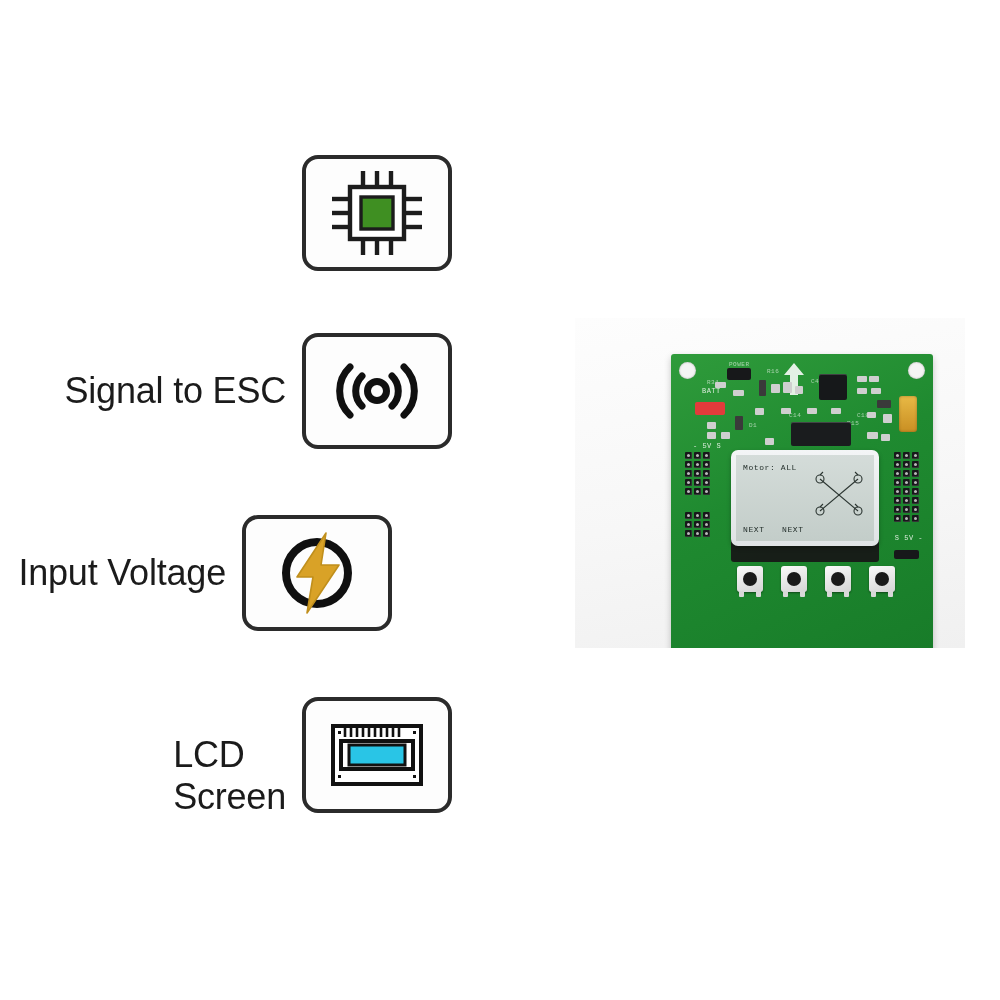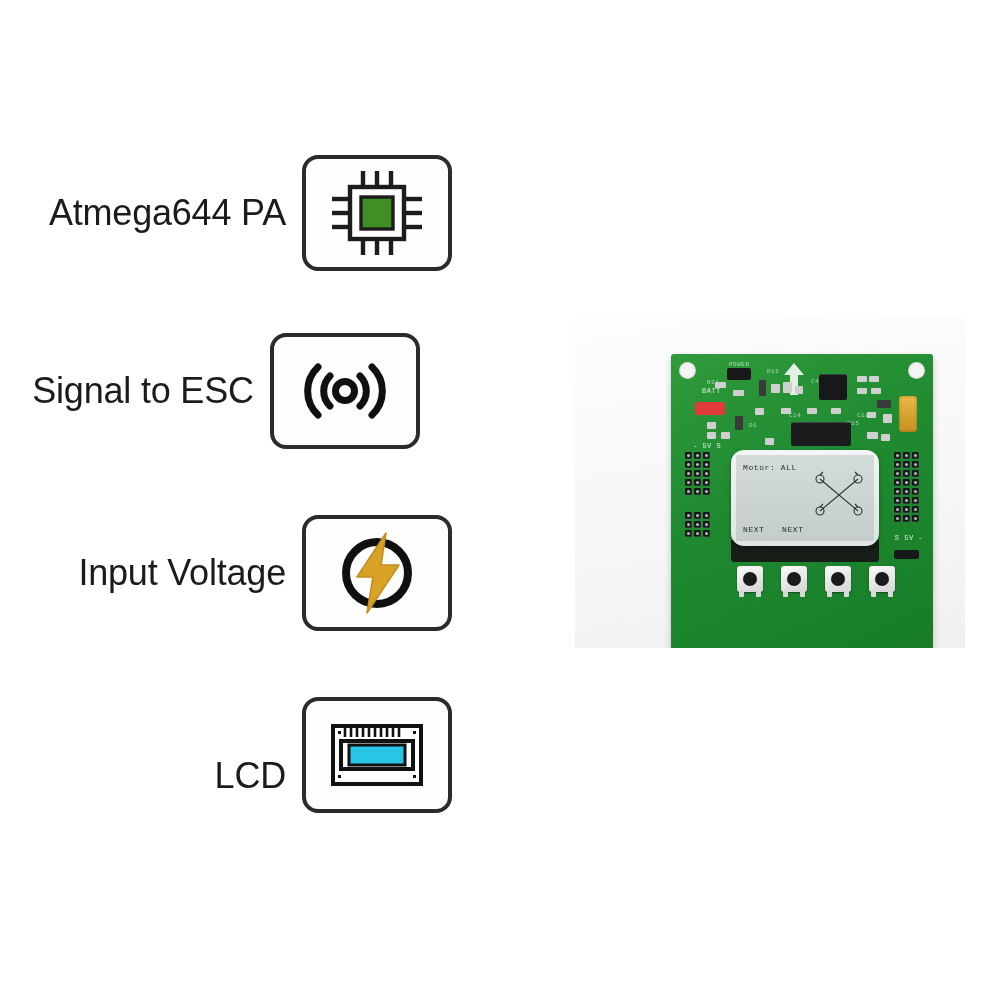--- a/index.html
+++ b/index.html
@@ -33,22 +33,22 @@
     border-radius:16px;
     background:#fdfdfd;
     display:flex;align-items:center;justify-content:center;
     box-sizing:border-box;
     flex:0 0 auto;
   }
   .icon-box svg{display:block;}
 
   
   #row-processor{left:0px;  top:152px; width:452px; height:122px;}
-  #row-signal   {left:0px;  top:330px; width:452px; height:122px;justify-content:center;}
-  #row-voltage  {left:0px;  top:512px; width:452px; height:122px;}
+  #row-signal   {left:0px;  top:330px; width:452px; height:122px;}
+  #row-voltage  {left:0px;  top:512px; width:392px; height:122px;}
   #row-lcd      {left:0px;  top:694px; width:452px; height:122px;}
 
   
   #photo{
     position:absolute;
     left:575px;top:318px;width:390px;height:330px;
     background:#fbfbfb;
     overflow:hidden;
   }
   #photo-inner{position:absolute;left:0;top:0;width:390px;height:330px;
@@ -89,21 +89,21 @@
   
   .pin-block{position:absolute;display:grid;gap:2px;}
   .pin{width:7px;height:7px;background:#17181a;border-radius:1px;
     box-shadow:inset -1px -1px 0 rgba(255,255,255,.12);}
   .pin i{display:block;width:3px;height:3px;margin:2px auto;border-radius:50%;
     background:#b9b9b9;}
 
   
   #lcd-frame{position:absolute;left:60px;top:96px;width:148px;height:96px;
     background:linear-gradient(180deg,#f3f5f6,#dfe3e5);
-    border-radius:13px;box-shadow:0 2px 4px rgba(0,0,0,.3);padding:5px;box-sizing:border-box;}
+    border-radius:7px;box-shadow:0 2px 4px rgba(0,0,0,.3);padding:5px;box-sizing:border-box;}
   #lcd-screen{width:100%;height:100%;background:linear-gradient(180deg,#d4dcd9,#c3cdc9);
     position:relative;overflow:hidden;}
   .lcd-txt{position:absolute;color:#25302c;font-family:"Liberation Mono",monospace;
     font-size:8px;letter-spacing:.6px;white-space:nowrap;}
   #lcd-motor{left:7px;top:8px;}
   #lcd-back{left:7px;bottom:7px;}
   #lcd-next{left:46px;bottom:7px;}
   #lcd-quad{position:absolute;right:6px;top:14px;width:58px;height:52px;}
   #lcd-shadow{position:absolute;left:60px;top:186px;width:148px;height:22px;
     background:#171717;border-radius:0 0 3px 3px;opacity:.93;}
@@ -118,21 +118,20 @@
     border-radius:0 0 1px 1px;}
   .btn u.a{left:2px;} .btn u.b{right:2px;}
 </style>
 </head>
 <body>
 
 <div id="stage">
 
   <div class="feature-row" id="row-processor">
     <div class="feature-text">
-      <span class="l2">Atmega644 PA</span>
     </div>
     <div class="icon-box">
       <span>
         <svg width="96" height="90" viewBox="0 0 96 90">
           <g stroke="#1c1c1c" stroke-width="4.4" fill="none" stroke-linecap="butt">
             <line x1="34" y1="3" x2="34" y2="19"></line>
             <line x1="48" y1="3" x2="48" y2="19"></line>
             <line x1="62" y1="3" x2="62" y2="19"></line>
             <line x1="34" y1="71" x2="34" y2="87"></line>
             <line x1="48" y1="71" x2="48" y2="87"></line>
@@ -180,20 +179,21 @@
           <circle cx="46" cy="44" r="31" fill="none" stroke="#101010" stroke-width="8"></circle>
           <path d="M55 4 L26 48 L42 48 L36 84 L68 36 L50 36 Z" fill="#d9a227" stroke="#c08f1c" stroke-width="1.6" stroke-linejoin="round"></path>
         </svg>
       </span>
     </div>
   </div>
 
   <div class="feature-row" id="row-lcd">
     <div class="feature-text center">
       <span class="l1">LCD</span>
+      <span class="l2">Screen</span>
     </div>
     <div class="icon-box">
       <span>
         <svg width="96" height="66" viewBox="0 0 96 66">
           <rect x="4" y="4" width="88" height="58" fill="#ffffff" stroke="#111111" stroke-width="4"></rect>
           <g stroke="#111111" stroke-width="2.6">
             <line x1="16" y1="6" x2="16" y2="15"></line>
               <line x1="22" y1="6" x2="22" y2="15"></line>
             <line x1="28" y1="6" x2="28" y2="15"></line>
               <line x1="34" y1="6" x2="34" y2="15"></line>

